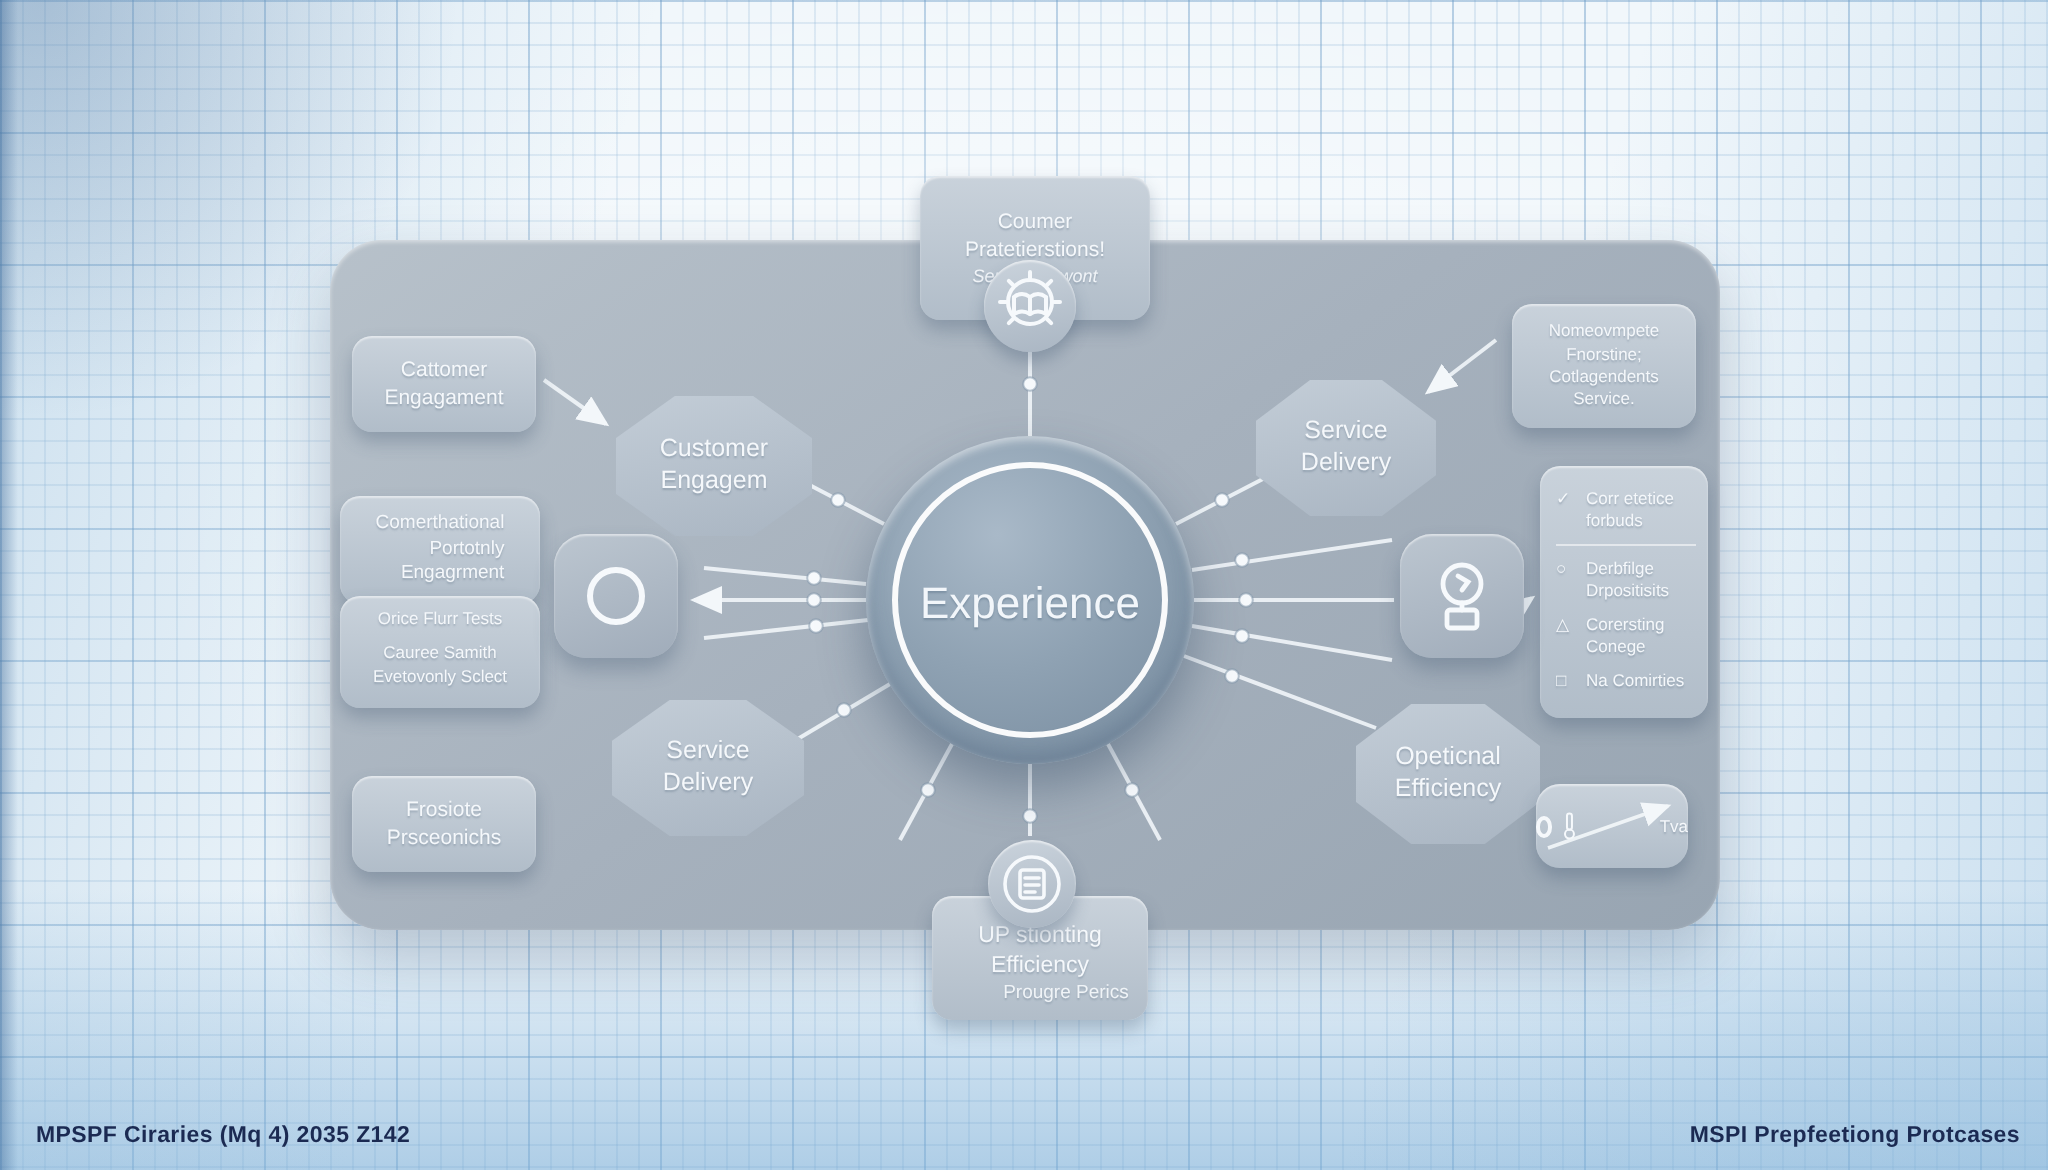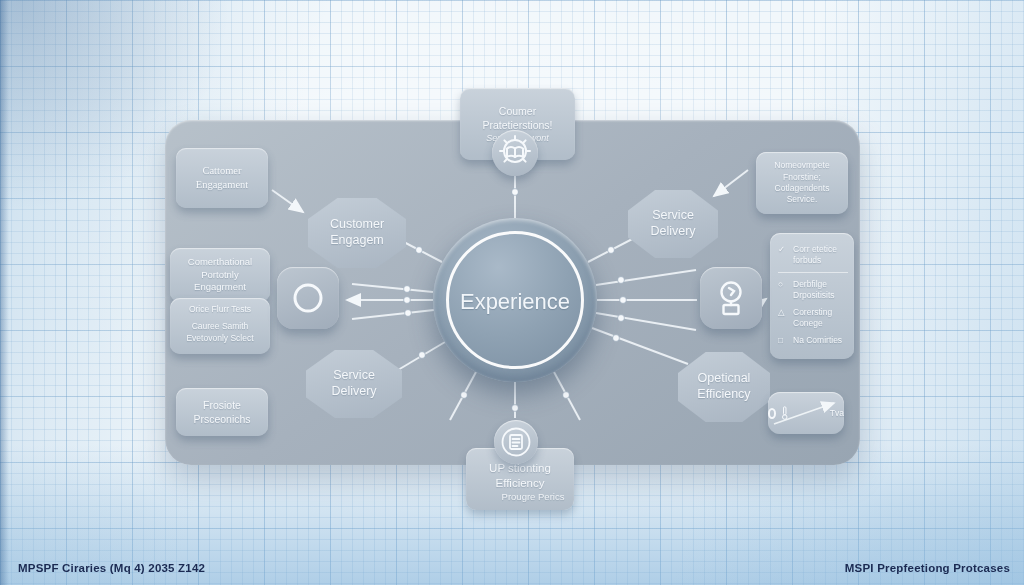--- a/index.html
+++ b/index.html
@@ -69,21 +69,21 @@
     z-index:3; display:flex; align-items:center; justify-content:center;
   }
   .circ {
     border-radius:50%;
     background:linear-gradient(170deg,#cad3dc 0%, #aab6c3 100%);
     box-shadow:0 5px 8px rgba(55,80,105,.30), inset 0 1px 1px rgba(255,255,255,.55);
     z-index:4; display:flex; align-items:center; justify-content:center;
   }
 
   .fs8  { font-size:8.5px;  line-height:1.35; }
-  .fs9  { font-size:9.5px;  line-height:1.35; }
+  .fs9  { font-size:9.5px;  line-height:1.35;text-align:right; }
   .fs10 { font-size:10.5px; line-height:1.35; }
   .fs11 { font-size:11.5px; line-height:1.3;  }
   .it   { font-style:italic; font-size:9px; opacity:.92; }
 
   
   .list { left:770px; top:233px; width:84px; height:126px; border-radius:10px;
     padding:8px 6px 6px 8px; justify-content:flex-start; align-items:flex-start; text-align:left; }
   .list-item { display:flex; gap:5px; width:100%; padding:3px 0; font-size:8.5px; line-height:1.3; align-items:flex-start; }
   .list-item .ic { flex:0 0 10px; font-size:8.5px; }
   .list-item.divided { border-bottom:1px solid rgba(255,255,255,.55); padding-bottom:6px; margin-bottom:3px; }
@@ -163,21 +163,21 @@
       <line x1="33.6" y1="31.6" x2="31.5" y2="29.5"></line>
       <line x1="12.4" y1="10.4" x2="14.5" y2="12.5"></line>
       <line x1="8" y1="21" x2="11" y2="21"></line>
       <line x1="12.4" y1="31.6" x2="14.5" y2="29.5"></line>
       <path d="M15,27 v-8.5 q4,-3 8,0 q4,-3 8,0 V27 q-4,-2.5 -8,0 q-4,-2.5 -8,0 Z"></path>
       <line x1="23" y1="18.5" x2="23" y2="27"></line>
     </g>
   </svg>
 </div>
 
-<div class="abs box fs10" style="left:176px; top:148px; width:92px; height:60px;font-family:Liberation Serif, serif;">
+<div class="abs box fs10" style="left:176px; top:168px; width:92px; height:48px;">
   <div class="ml">Cattomer
 Engagament</div>
 </div>
 
 <div class="abs oct" style="left:308px; top:198px; width:98px; height:70px;">
   <div class="ml">Customer
 Engagem</div>
 </div>
 
 <div class="abs box fs9" style="left:170px; top:248px; width:100px; height:54px;">

